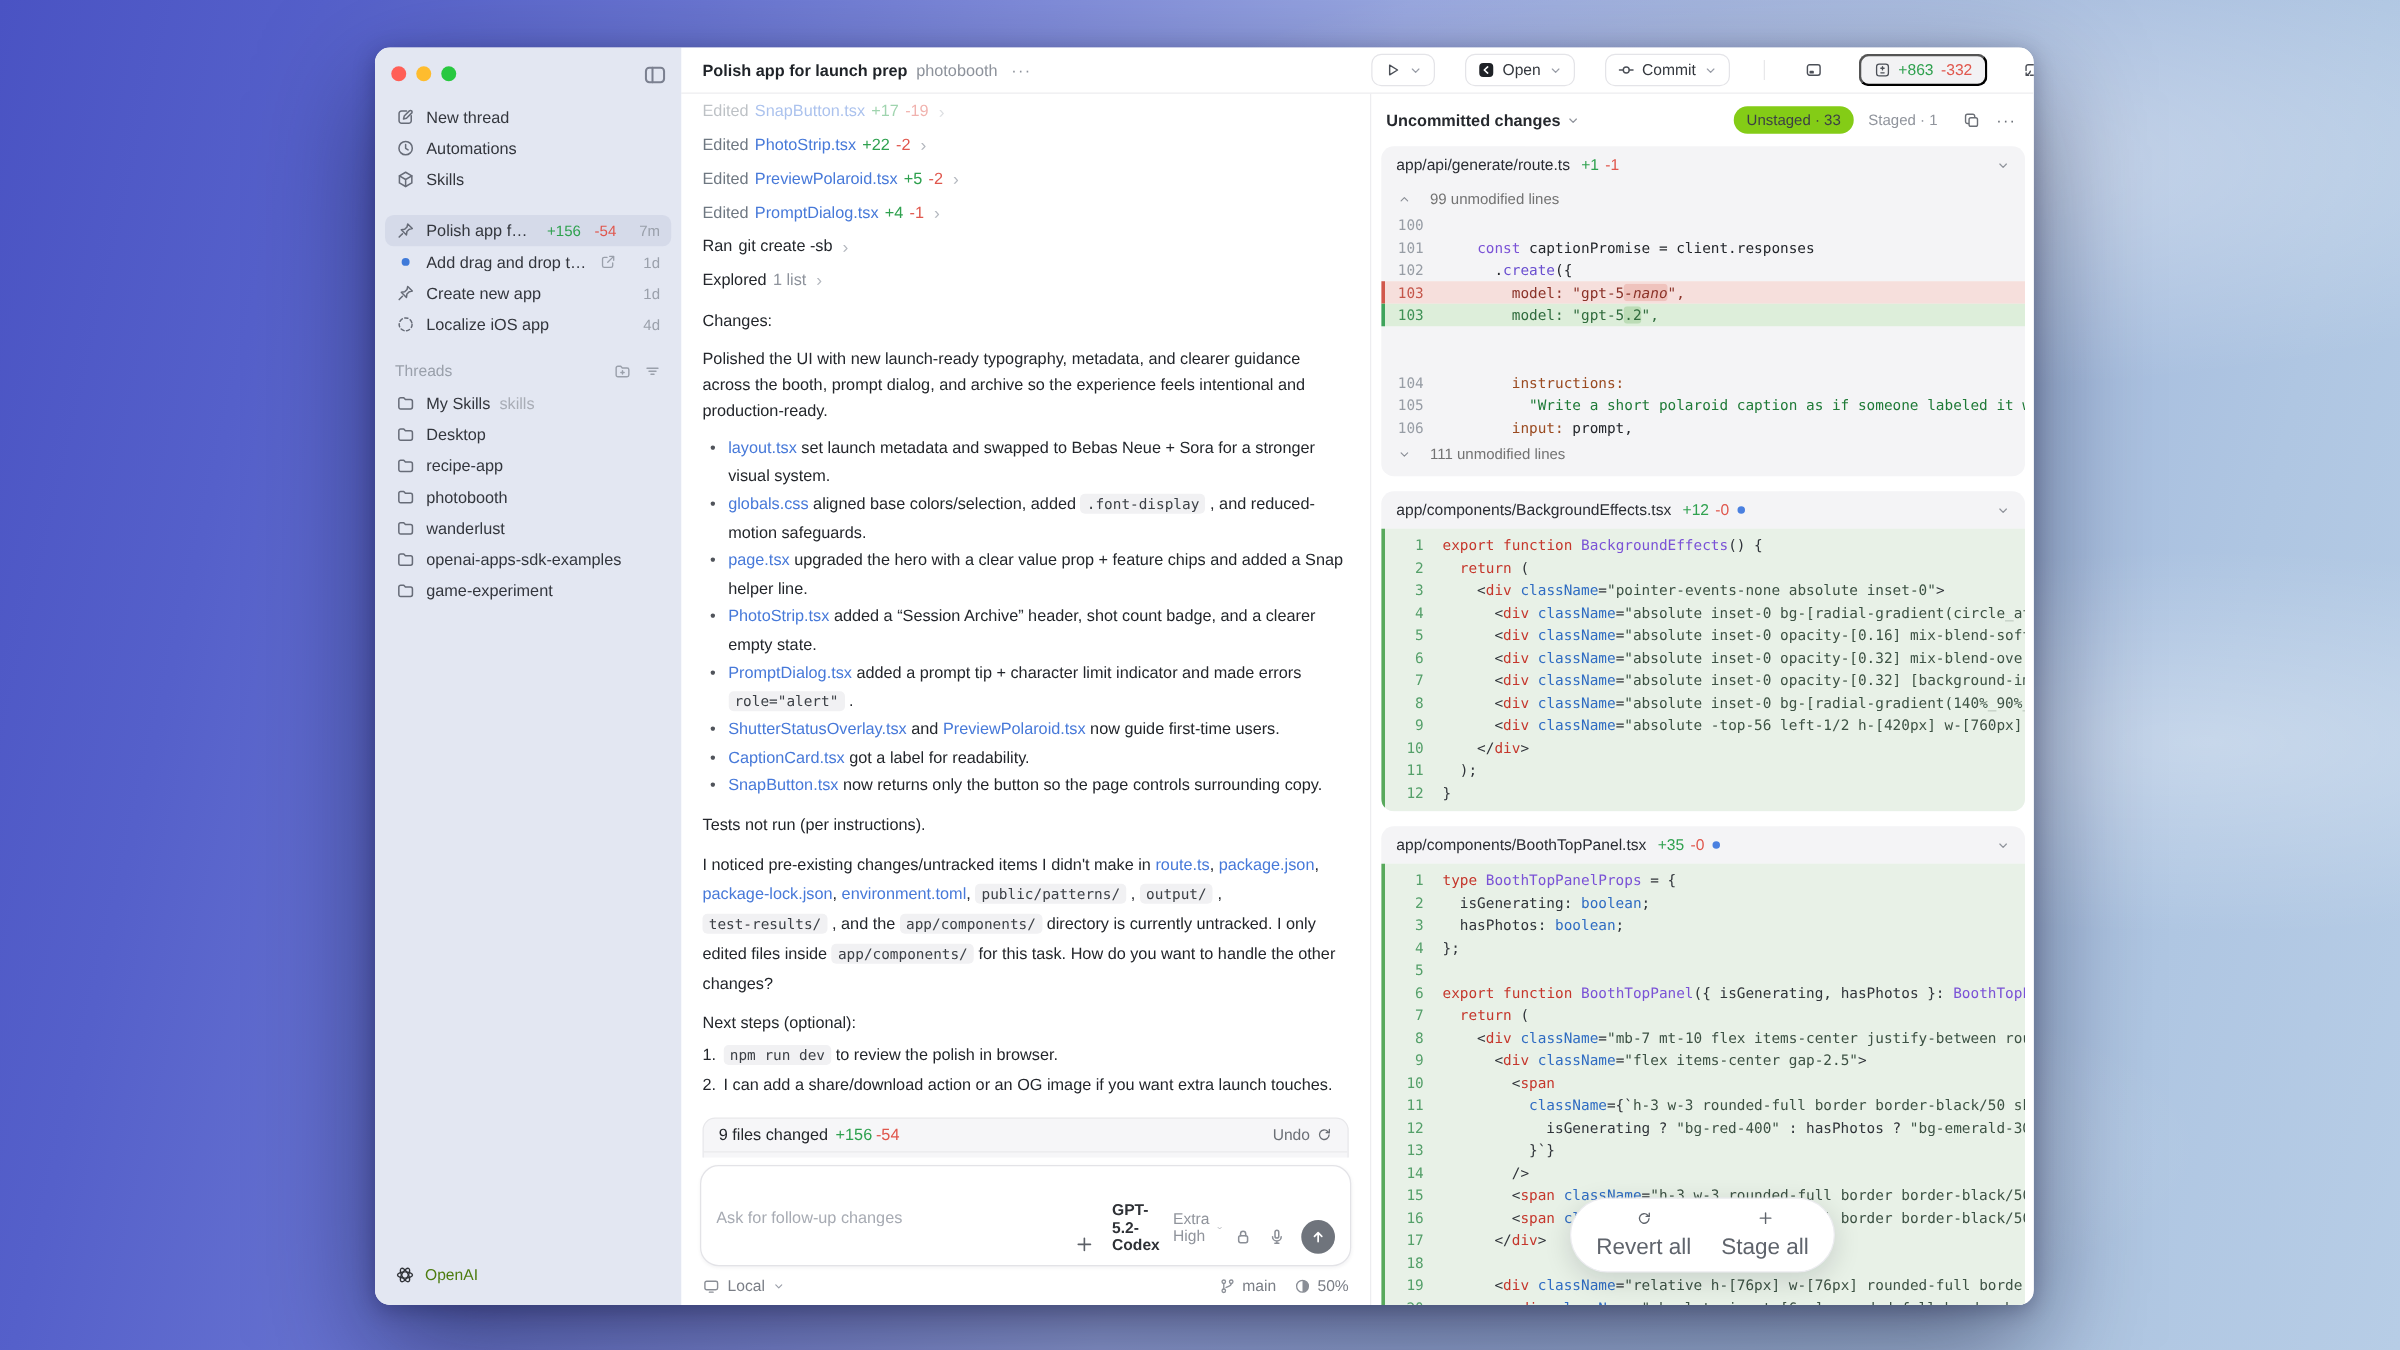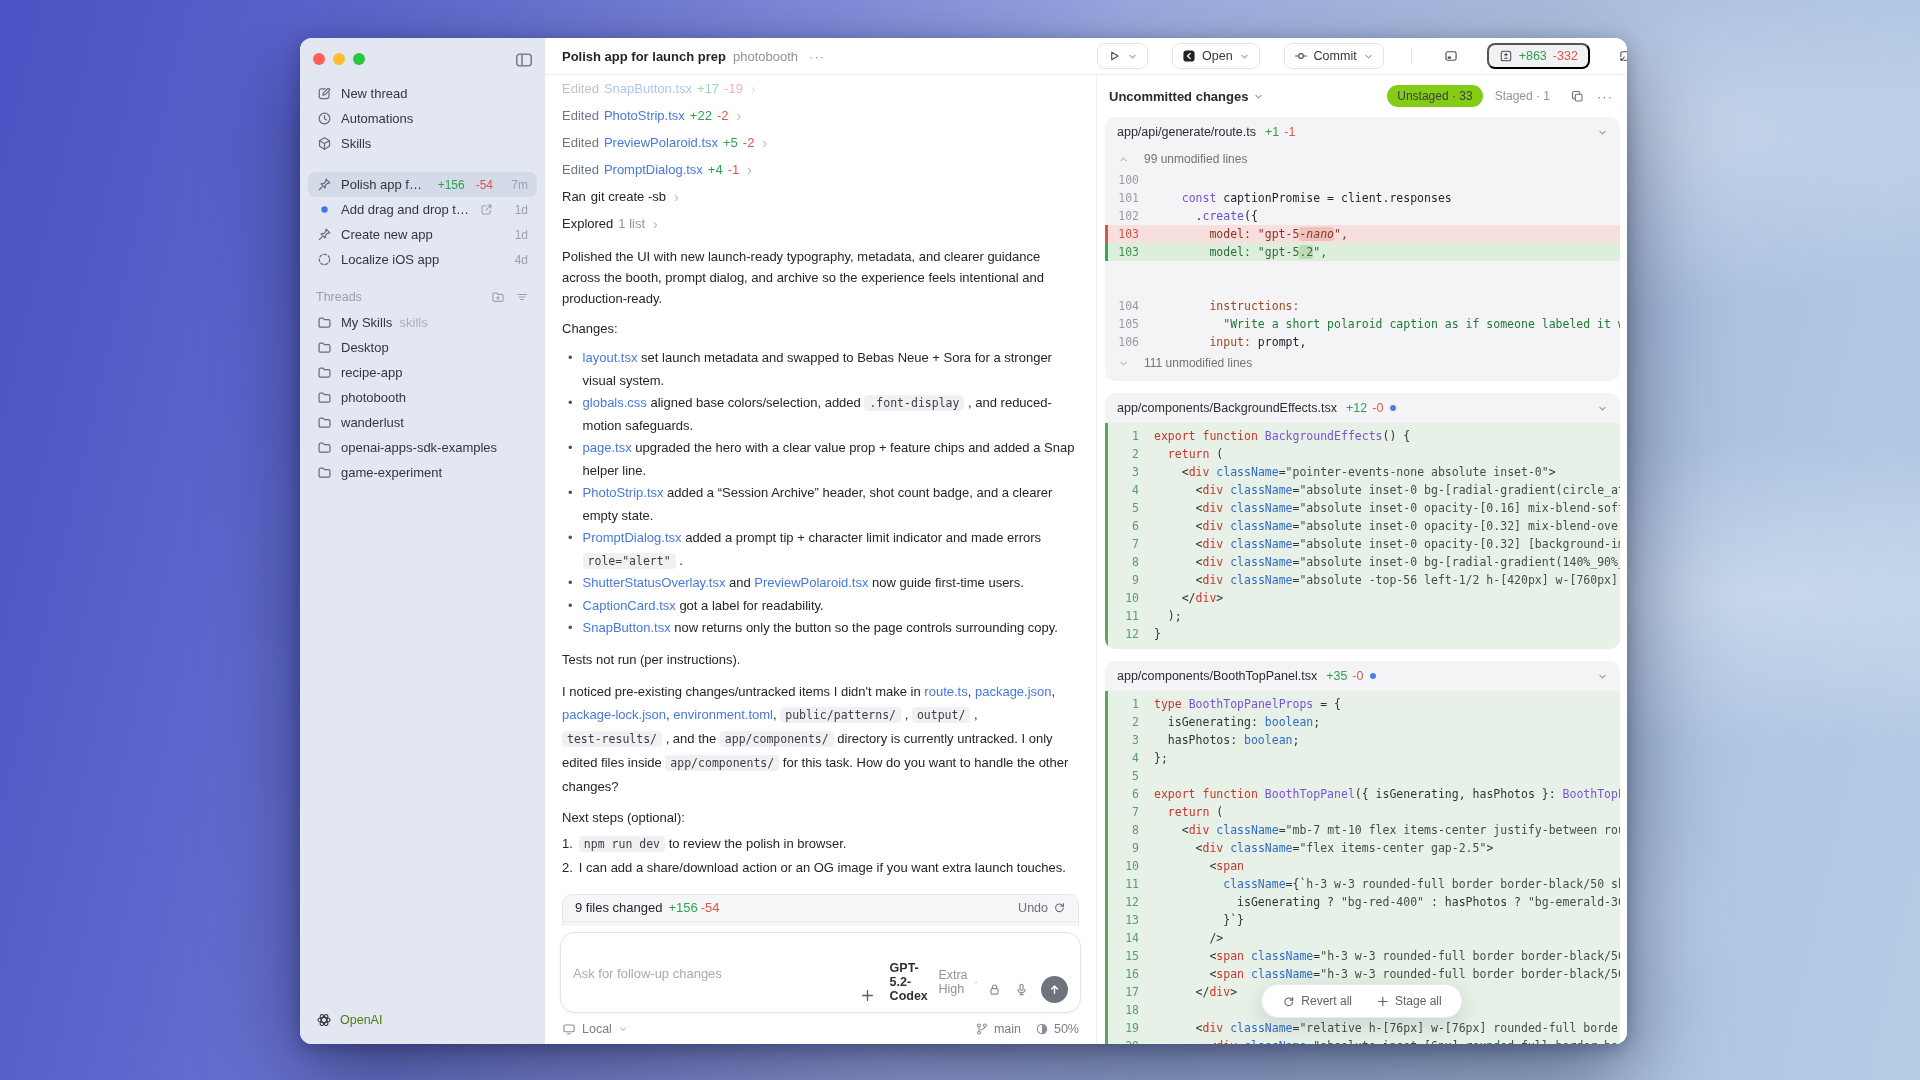--- a/index.html
+++ b/index.html
@@ -134,21 +134,21 @@
   .crow.add .code, .crow.add .code span { color:#2f6b3c !important; }
   .tok-delhl { background:#efc3bd; border-radius:3px;font-style:italic; }
   .tok-addhl { background:#bcdcb6; border-radius:3px; }
   .tok-kw { color:#c5372c; } .tok-kwp { color:#7a52d6; } .tok-fn { color:#6a4fd0; }
   .tok-ent { color:#7a52d6; } .tok-tag { color:#c5372c; } .tok-attr { color:#2f6cc2; }
   .tok-prop { color:#9a4a20; } .tok-str { color:#1f7a37; } .tok-str2 { color:#3d5244; }
   .collapse-row { display:flex; align-items:center; gap:15px; height:24px; padding-left:13px; font-size:12px; color:#737373; font-family:"Liberation Sans", sans-serif; cursor:pointer; }
   .collapse-row .icon { width:11px; height:11px; display:flex; color:#8a8e96; }
   .blank-row { height:18px; }
   .floating { position:absolute; bottom:26px; left:50%; transform:translateX(-50%); background:#fff; border:1px solid #ececf0; border-radius:999px; box-shadow:0 6px 22px rgba(10,12,30,.14); display:flex; align-items:center; padding:5px 10px; gap:4px; }
-  .float-btn { display:flex; align-items:center; gap:6px; border:0; background:transparent; font-size:12px; color:#5f646c; padding:4px 10px; cursor:pointer; border-radius:999px; }
+  .float-btn { display:flex; align-items:center; gap:6px; border:0; background:transparent; font-size:18px; color:#5f646c; padding:4px 10px; cursor:pointer; border-radius:999px;flex-direction:column; }
   .float-btn .icon { width:13px; height:13px; display:flex; }
   svg { width:100%; height:100%; display:block; }
 </style>
 </head>
 <body>
 
 <div class="desktop">
   <div class="window">
 
     <aside class="sidebar">
@@ -437,22 +437,22 @@
               <div class="act-row">
                 <span class="act-verb dark">Ran</span>
                 <span>git create -sb</span>
                 <span class="act-chev">›</span>
               </div>
               <div class="act-row">
                 <span class="act-verb dark">Explored</span>
                 <span class="act-muted">1 list</span>
                 <span class="act-chev">›</span>
               </div>
+              <div class="para">Changes:</div>
               <div class="para">Polished the UI with new launch-ready typography, metadata, and clearer guidance across the booth, prompt dialog, and archive so the experience feels intentional and production-ready.</div>
-              <div class="para">Changes:</div>
               <div class="bullets">
                 <div class="bullet">
                   <span class="bdot">•</span>
                   <span><span class="seg-link">layout.tsx</span><span class="seg-text"> set launch metadata and swapped to Bebas Neue + Sora for a stronger visual system.</span></span>
                 </div>
                 <div class="bullet">
                   <span class="bdot">•</span>
                   <span><span class="seg-link">globals.css</span><span class="seg-text"> aligned base colors/selection, added </span><span class="seg-code">.font-display</span><span class="seg-text"> , and reduced-motion safeguards.</span></span>
                 </div>
                 <div class="bullet">

